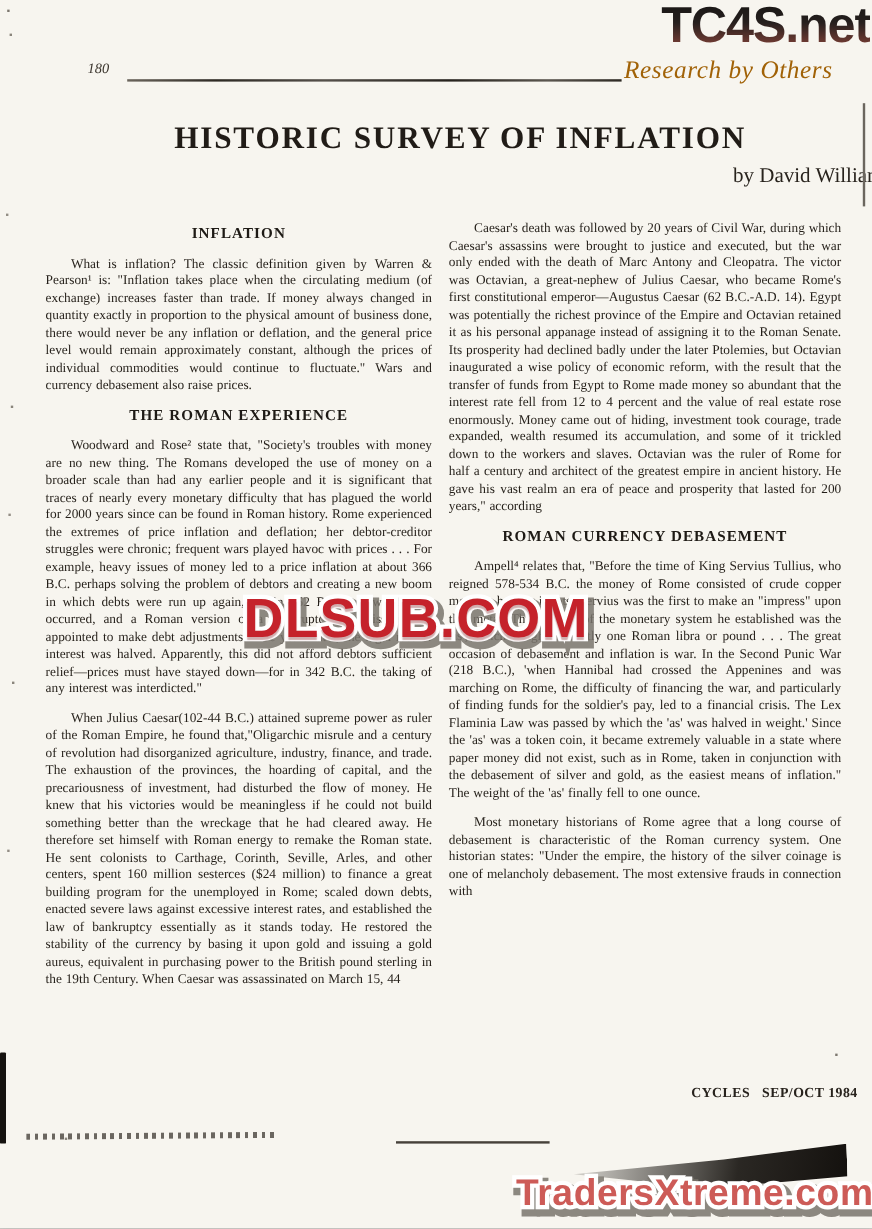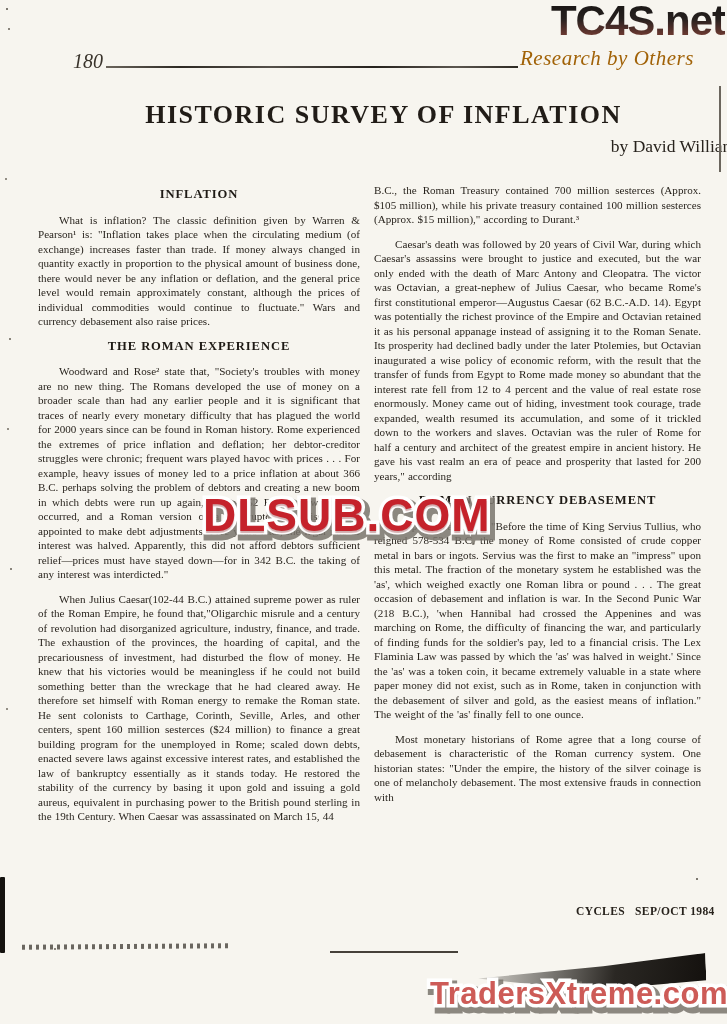--- a/index.html
+++ b/index.html
@@ -8,21 +8,21 @@
     width:727px;height:1024px;
     background:#f7f5ef;
     overflow:hidden;
     font-family:"Liberation Serif", serif;
     color:#241f19;
     box-shadow:0 0 6px rgba(0,0,0,.4);
   }
   
   .page-number{
     position:absolute;left:73px;top:50px;
-    font-style:italic;font-size:20px;color:#3a342c;
+    font-style:italic;font-size:12px;color:#3a342c;
   }
   .header-rule{
     position:absolute;left:106px;top:66px;width:412px;height:2px;
     background:linear-gradient(90deg,#6b655c 0%,#2e2a24 18%,#55504a 40%,#26221d 65%,#5b564f 85%,#2e2a24 100%);
   }
   .section-title{
     position:absolute;left:520px;top:46px;width:195px;
     font-style:italic;font-size:21px;color:#a16207;
     letter-spacing:.5px;white-space:nowrap;
   }
@@ -134,21 +134,20 @@
 
   <div class="col col-1">
     <h3>INFLATION</h3>
     <p>What is inflation? The classic definition given by Warren &amp; Pearson¹ is: "Inflation takes place when the circulating medium (of exchange) increases faster than trade. If money always changed in quantity exactly in proportion to the physical amount of business done, there would never be any inflation or deflation, and the general price level would remain approximately constant, although the prices of individual commodities would continue to fluctuate." Wars and currency debasement also raise prices.</p>
     <h3 class="later">THE ROMAN EXPERIENCE</h3>
     <p>Woodward and Rose² state that, "Society's troubles with money are no new thing. The Romans developed the use of money on a broader scale than had any earlier people and it is significant that traces of nearly every monetary difficulty that has plagued the world for 2000 years since can be found in Roman history. Rome experienced the extremes of price inflation and deflation; her debtor-creditor struggles were chronic; frequent wars played havoc with prices . . . For example, heavy issues of money led to a price inflation at about 366 B.C. perhaps solving the problem of debtors and creating a new boom in which debts were run up again, for in 352 B.C. a new collapse occurred, and a Roman version of a bankruptcy commission was appointed to make debt adjustments. Five years later, the legal rate of interest was halved. Apparently, this did not afford debtors sufficient relief—prices must have stayed down—for in 342 B.C. the taking of any interest was interdicted."</p>
     <p>When Julius Caesar(102-44 B.C.) attained supreme power as ruler of the Roman Empire, he found that,"Oligarchic misrule and a century of revolution had disorganized agriculture, industry, finance, and trade. The exhaustion of the provinces, the hoarding of capital, and the precariousness of investment, had disturbed the flow of money. He knew that his victories would be meaningless if he could not build something better than the wreckage that he had cleared away. He therefore set himself with Roman energy to remake the Roman state. He sent colonists to Carthage, Corinth, Seville, Arles, and other centers, spent 160 million sesterces ($24 million) to finance a great building program for the unemployed in Rome; scaled down debts, enacted severe laws against excessive interest rates, and established the law of bankruptcy essentially as it stands today. He restored the stability of the currency by basing it upon gold and issuing a gold aureus, equivalent in purchasing power to the British pound sterling in the 19th Century. When Caesar was assassinated on March 15, 44</p>
   </div>
 
   <div class="col col-2">
-    <p class="no-indent">B.C., the Roman Treasury contained 700 million sesterces (Approx. $105 million), while his private treasury contained 100 million sesterces (Approx. $15 million)," according to Durant.³</p>
     <p>Caesar's death was followed by 20 years of Civil War, during which Caesar's assassins were brought to justice and executed, but the war only ended with the death of Marc Antony and Cleopatra. The victor was Octavian, a great-nephew of Julius Caesar, who became Rome's first constitutional emperor—Augustus Caesar (62 B.C.-A.D. 14). Egypt was potentially the richest province of the Empire and Octavian retained it as his personal appanage instead of assigning it to the Roman Senate. Its prosperity had declined badly under the later Ptolemies, but Octavian inaugurated a wise policy of economic reform, with the result that the transfer of funds from Egypt to Rome made money so abundant that the interest rate fell from 12 to 4 percent and the value of real estate rose enormously. Money came out of hiding, investment took courage, trade expanded, wealth resumed its accumulation, and some of it trickled down to the workers and slaves. Octavian was the ruler of Rome for half a century and architect of the greatest empire in ancient history. He gave his vast realm an era of peace and prosperity that lasted for 200 years," according</p>
     <h3 class="later">ROMAN CURRENCY DEBASEMENT</h3>
     <p>Ampell⁴ relates that, "Before the time of King Servius Tullius, who reigned 578-534 B.C. the money of Rome consisted of crude copper metal in bars or ingots. Servius was the first to make an "impress" upon this metal. The fraction of the monetary system he established was the 'as', which weighed exactly one Roman libra or pound . . . The great occasion of debasement and inflation is war. In the Second Punic War (218 B.C.), 'when Hannibal had crossed the Appenines and was marching on Rome, the difficulty of financing the war, and particularly of finding funds for the soldier's pay, led to a financial crisis. The Lex Flaminia Law was passed by which the 'as' was halved in weight.' Since the 'as' was a token coin, it became extremely valuable in a state where paper money did not exist, such as in Rome, taken in conjunction with the debasement of silver and gold, as the easiest means of inflation." The weight of the 'as' finally fell to one ounce.</p>
     <p>Most monetary historians of Rome agree that a long course of debasement is characteristic of the Roman currency system. One historian states: "Under the empire, the history of the silver coinage is one of melancholy debasement. The most extensive frauds in connection with</p>
   </div>
 
   <div class="footer-credit">
     <span>CYCLES</span><span class="issue">SEP/OCT 1984</span>
   </div>
 

